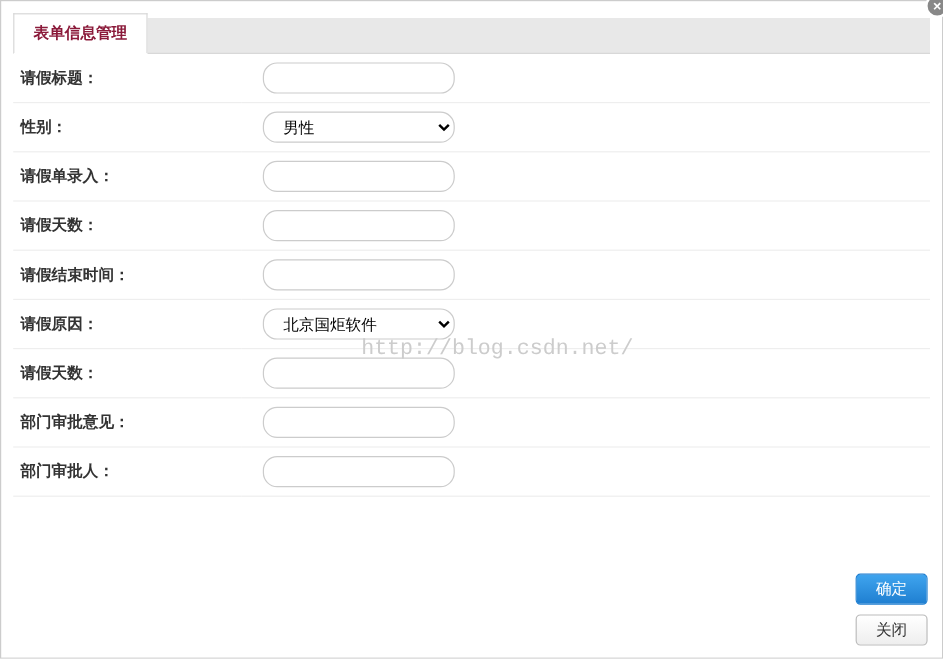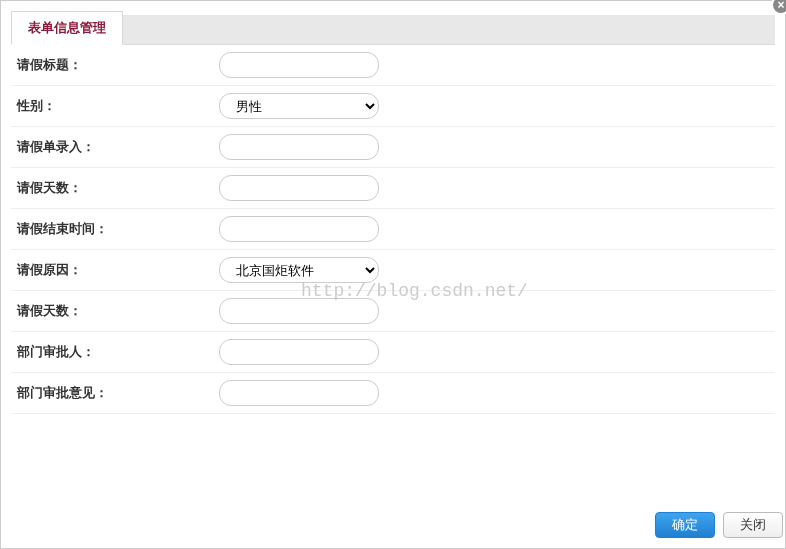--- a/index.html
+++ b/index.html
@@ -116,23 +116,24 @@
   top: 280px;
   left: 300px;
   color: #ccc;
   font-size: 18px;
   font-family: "Courier New", monospace;
   pointer-events: none;
 }
 .footer {
   position: absolute;
   bottom: 10px;
-  right: 2px;
+  right: 12px;
   display: flex;
   gap: 8px;
+  flex-direction: column;
 }
 .btn {
   height: 26px;
   padding: 0 16px;
   border-radius: 4px;
   font-size: 13px;
   cursor: pointer;
   border: 1px solid #bbb;
   background: linear-gradient(#fff,#eee);
   color: #333;
@@ -187,25 +188,25 @@
           <select class="select-input">
             <option>北京国炬软件</option>
           </select>
         </td>
       </tr>
       <tr>
         <td class="label-cell">请假天数：</td>
         <td class="field-cell"><input class="text-input" type="text" value="" style=""></td>
       </tr>
       <tr>
+        <td class="label-cell">部门审批意见：</td>
+        <td class="field-cell"><input class="text-input" type="text" value="" style=""></td>
+      </tr>
+      <tr>
         <td class="label-cell">部门审批人：</td>
-        <td class="field-cell"><input class="text-input" type="text" value="" style=""></td>
-      </tr>
-      <tr>
-        <td class="label-cell">部门审批意见：</td>
         <td class="field-cell"><input class="text-input" type="text" value="" style=""></td>
       </tr>
     </tbody>
       </table>
   </div>
 
   <div class="watermark">http://blog.csdn.net/</div>
 
   <div class="footer">
     <button class="btn btn-primary">确定</button>

